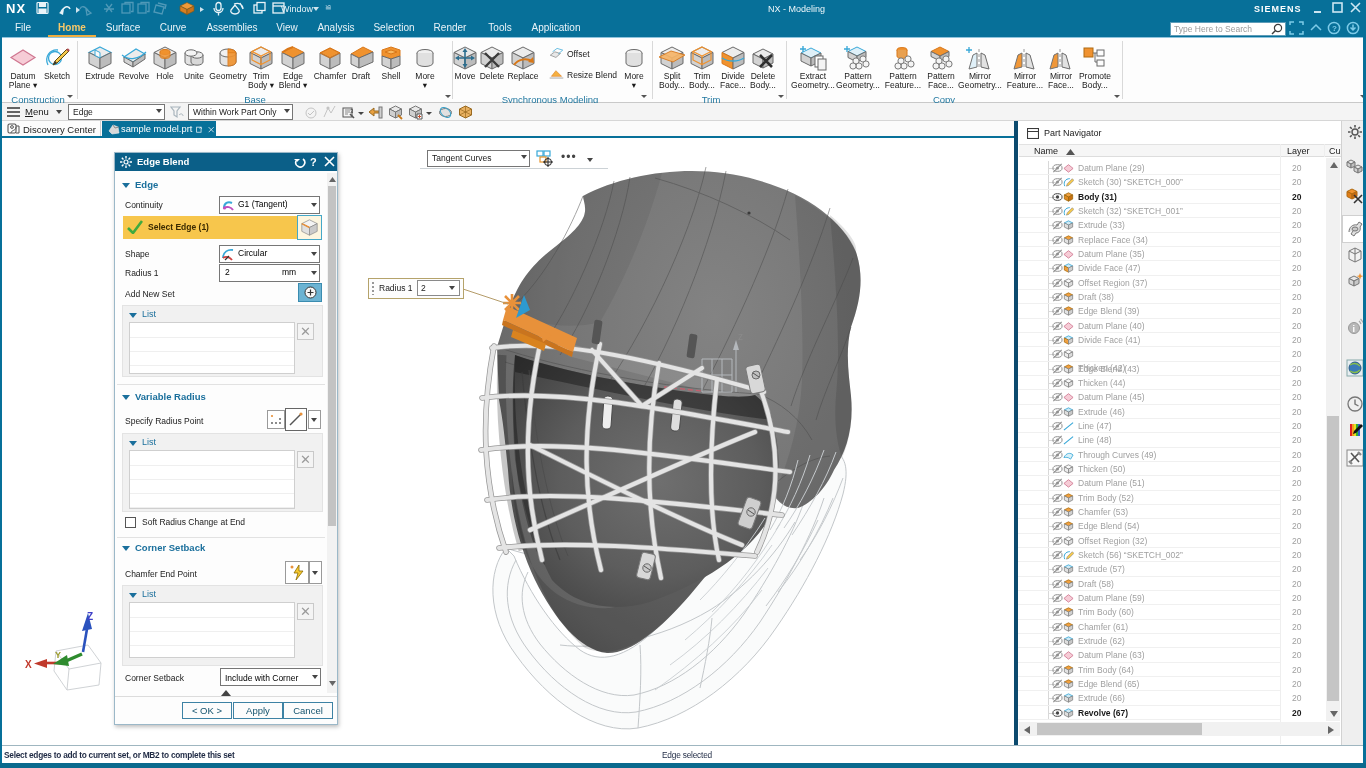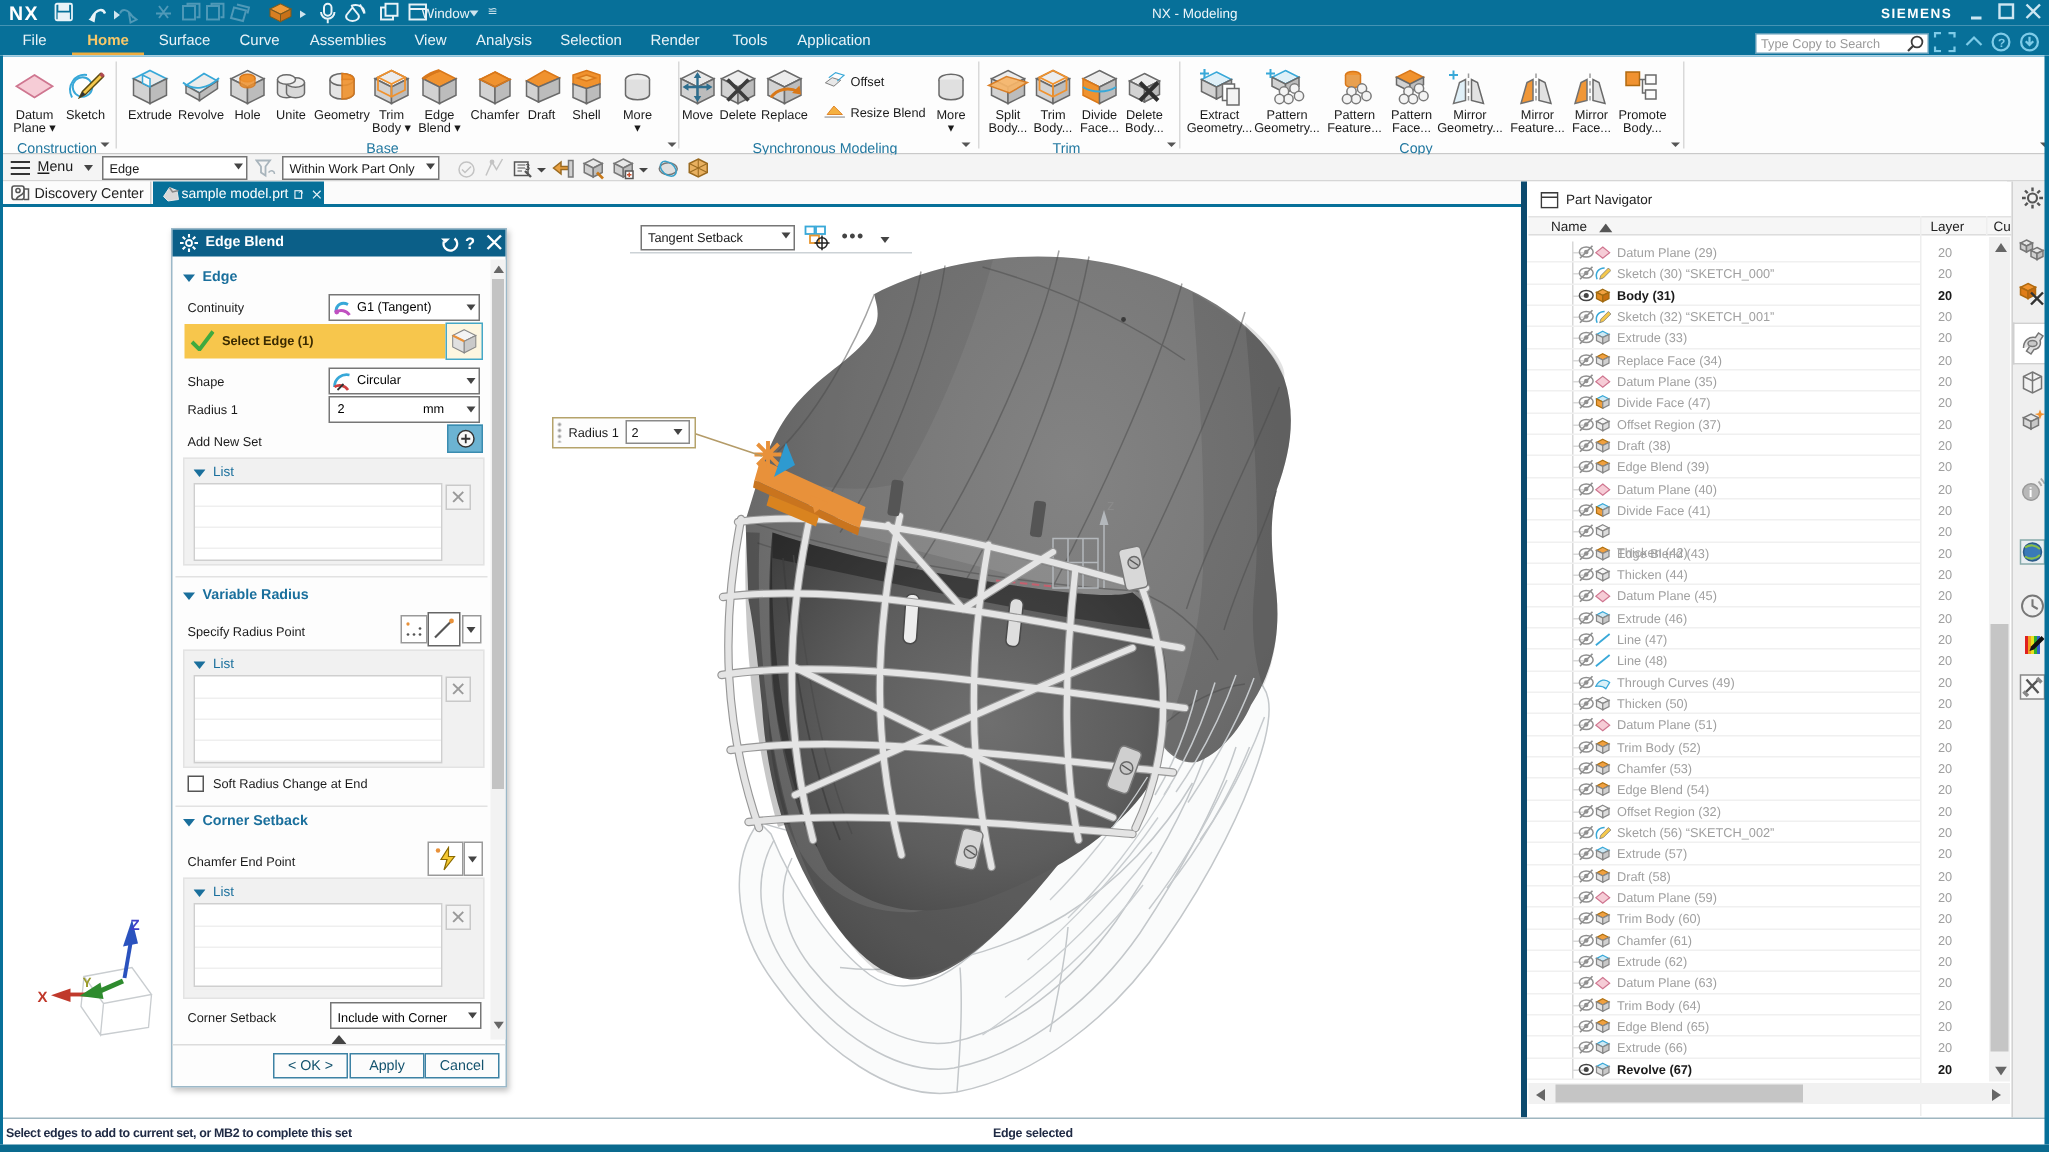--- a/index.html
+++ b/index.html
@@ -85,21 +85,21 @@
     <div class="tab" style="left:173px;transform:translateX(-50%);">Curve</div>
     <div class="tab" style="left:232px;transform:translateX(-50%);">Assemblies</div>
     <div class="tab" style="left:287px;transform:translateX(-50%);">View</div>
     <div class="tab" style="left:336px;transform:translateX(-50%);">Analysis</div>
     <div class="tab" style="left:394px;transform:translateX(-50%);">Selection</div>
     <div class="tab" style="left:450px;transform:translateX(-50%);">Render</div>
     <div class="tab" style="left:500px;transform:translateX(-50%);">Tools</div>
     <div class="tab" style="left:556px;transform:translateX(-50%);">Application</div>
     <div class="abs" style="left:48px;top:17.5px;width:48px;height:2.5px;background:#eead3f;"></div>
     <div class="abs" style="left:1170px;top:5px;width:116px;height:14px;background:#fff;border:1px solid #5e9cb8;"></div>
-    <div class="abs" style="left:1174px;top:7px;font-size:8.5px;color:#9a9a9a;">Type Copy to Search</div>
+    <div class="abs" style="left:1174px;top:7px;font-size:8.5px;color:#9a9a9a;">Type Here to Search</div>
     <svg class="abs" style="left:1271px;top:6px" width="13" height="12" viewBox="0 0 13 12">
 <circle cx="7" cy="5" r="3.6" fill="none" stroke="#3d3d3d" stroke-width="1.2"></circle>
       <path d="M4.5 7.5L1 11" stroke="#3d3d3d" stroke-width="1.4"></path>
     </svg>
     <svg class="abs" style="left:1289px;top:4px" width="72" height="14" viewBox="0 0 72 14">
 <g stroke="#7ecbe8" fill="none" stroke-width="1.5">
 <path d="M1 4V1h4M10 1h4v3M14 10v3h-4M5 13H1v-3"></path>
 <path d="M22 9l5-5 5 5"></path>
 <circle cx="45" cy="7" r="5.6"></circle>
 <circle cx="64" cy="7" r="5.6"></circle>
@@ -618,21 +618,21 @@
  <text x="87" y="620" font-size="10" fill="#4040c8" font-weight="bold">Z</text>
  <path d="M60,663 L46,663" stroke="#c0392b" stroke-width="2.6"></path>
  <path d="M47,659 L47,668 L34,663.5 Z" fill="#c0392b"></path>
  <text x="25" y="668" font-size="10" fill="#c0392b" font-weight="bold">X</text>
  <path d="M82,654 L66,661" stroke="#2e8b2e" stroke-width="3.4"></path>
  <path d="M67,655 L69,666 L53,664 Z" fill="#2e8b2e"></path>
  <text x="55" y="658" font-size="9" fill="#9a9a28" font-weight="bold">Y</text>
 </g>
 </svg>
     <div class="combo" style="left:427px;top:12px;width:103px;height:17px;">
-      <span>Tangent Setback</span>
+      <span>Tangent Curves</span>
       <div class="car"></div>
     </div>
     <svg class="abs" style="left:536px;top:12px" width="18" height="17" viewBox="0 0 18 17">
 <rect x="1" y="1" width="6" height="5" fill="none" stroke="#38a8d8" stroke-width="1.2"></rect>
 <rect x="8" y="1" width="6" height="5" fill="none" stroke="#38a8d8" stroke-width="1.2"></rect>
 <rect x="4" y="7" width="6" height="5" fill="none" stroke="#e8962e" stroke-width="1.2"></rect>
 <circle cx="12" cy="12" r="3.5" fill="none" stroke="#222"></circle>
       <path d="M12 7v10M7 12h10" stroke="#222"></path>
     </svg>
     <div class="abs" style="left:561px;top:12px;font-size:12px;color:#444;letter-spacing:1px;">•••</div>
@@ -1496,16 +1496,16 @@
       <path d="M8 10l7-7 2 2-7 7-3 1z" fill="#111"></path>
     </svg>
     <svg class="abs" style="left:4px;top:328px" width="18" height="18" viewBox="0 0 18 18">
       <rect x="1" y="1" width="16" height="16" fill="#f8f8f8" stroke="#888"></rect>
       <path d="M4 13L13 4M5 4l8 9" stroke="#555" stroke-width="1.6"></path>
       <path d="M12 3l3 3M3 12l3 3" stroke="#888" stroke-width="2.4"></path>
     </svg>
   </div>
 <div class="status">
     <div class="abs" style="left:4px;top:4px;font-size:8.3px;font-weight:bold;letter-spacing:-0.25px;color:#1f2a44;">Select edges to add to current set, or MB2 to complete this set</div>
-    <div class="abs" style="left:662px;top:4px;font-size:8.3px;font-weight:bold;letter-spacing:-0.2px;color:#1f2a44;">Edge selected</div>
+    <div class="abs" style="left:662px;top:4px;font-size:8.3px;font-weight:normal;letter-spacing:-0.2px;color:#1f2a44;">Edge selected</div>
   </div>
 <div class="bstrip"></div>
 <div class="wb" style="left:0;top:37px;width:2px;height:726px;"></div>
 <div class="wb" style="left:1363px;top:37px;width:3px;height:726px;"></div>
 </body></html>

